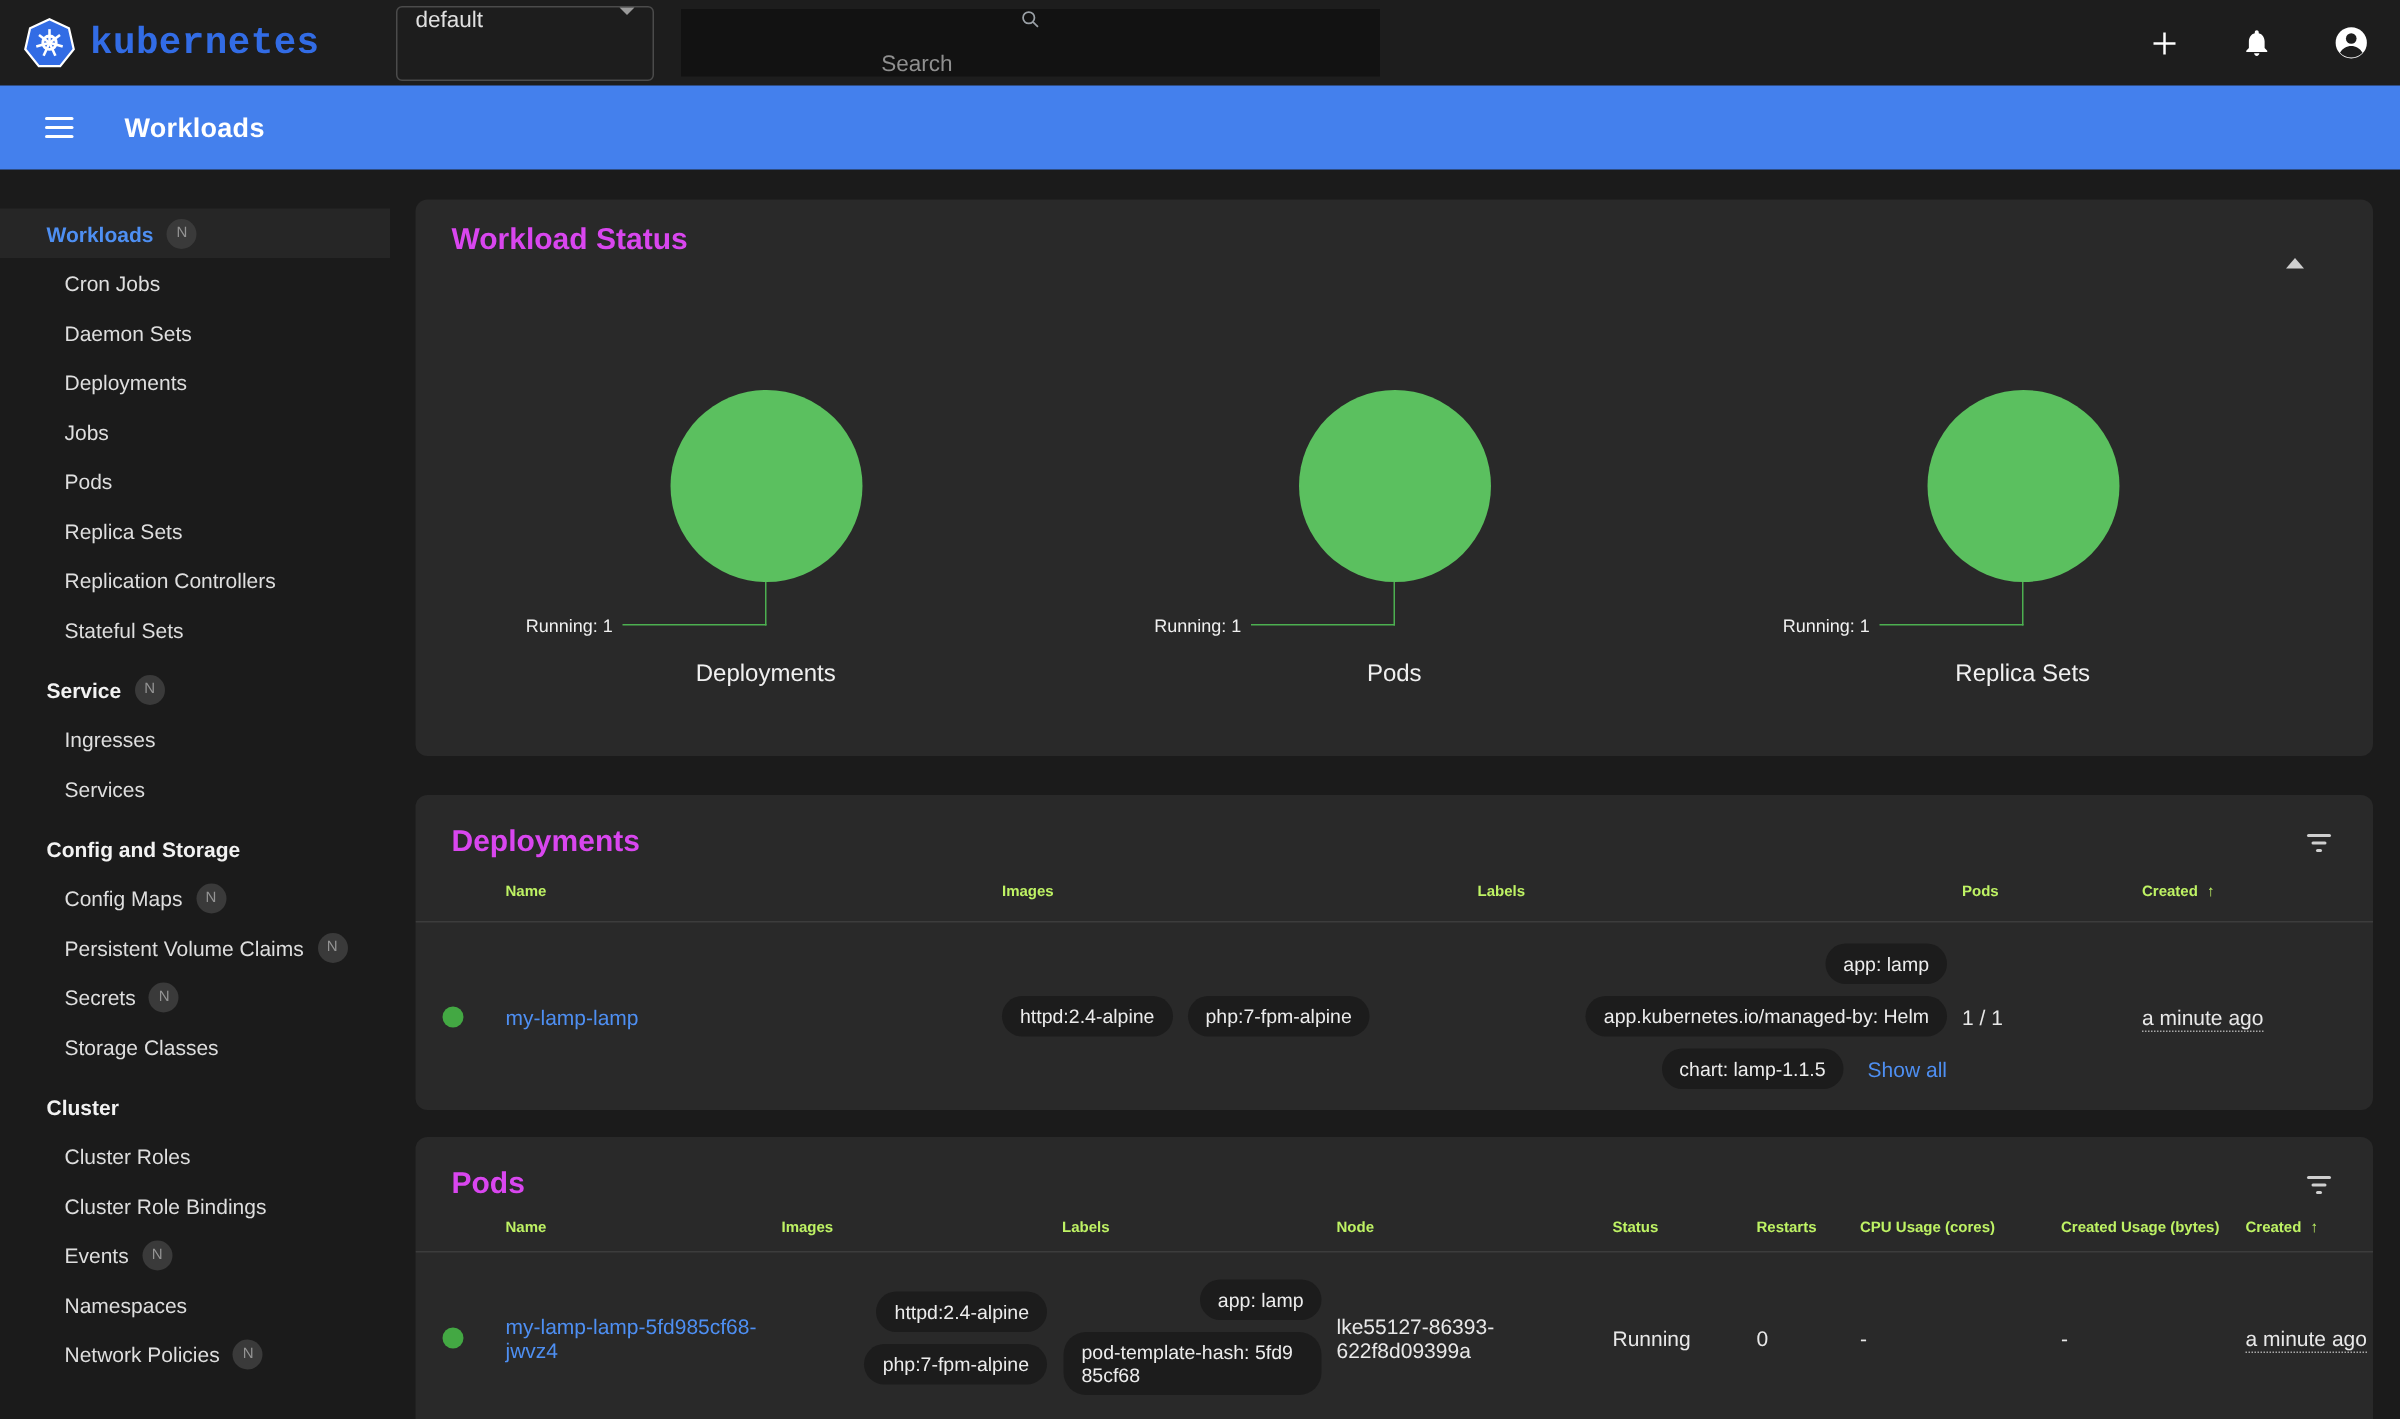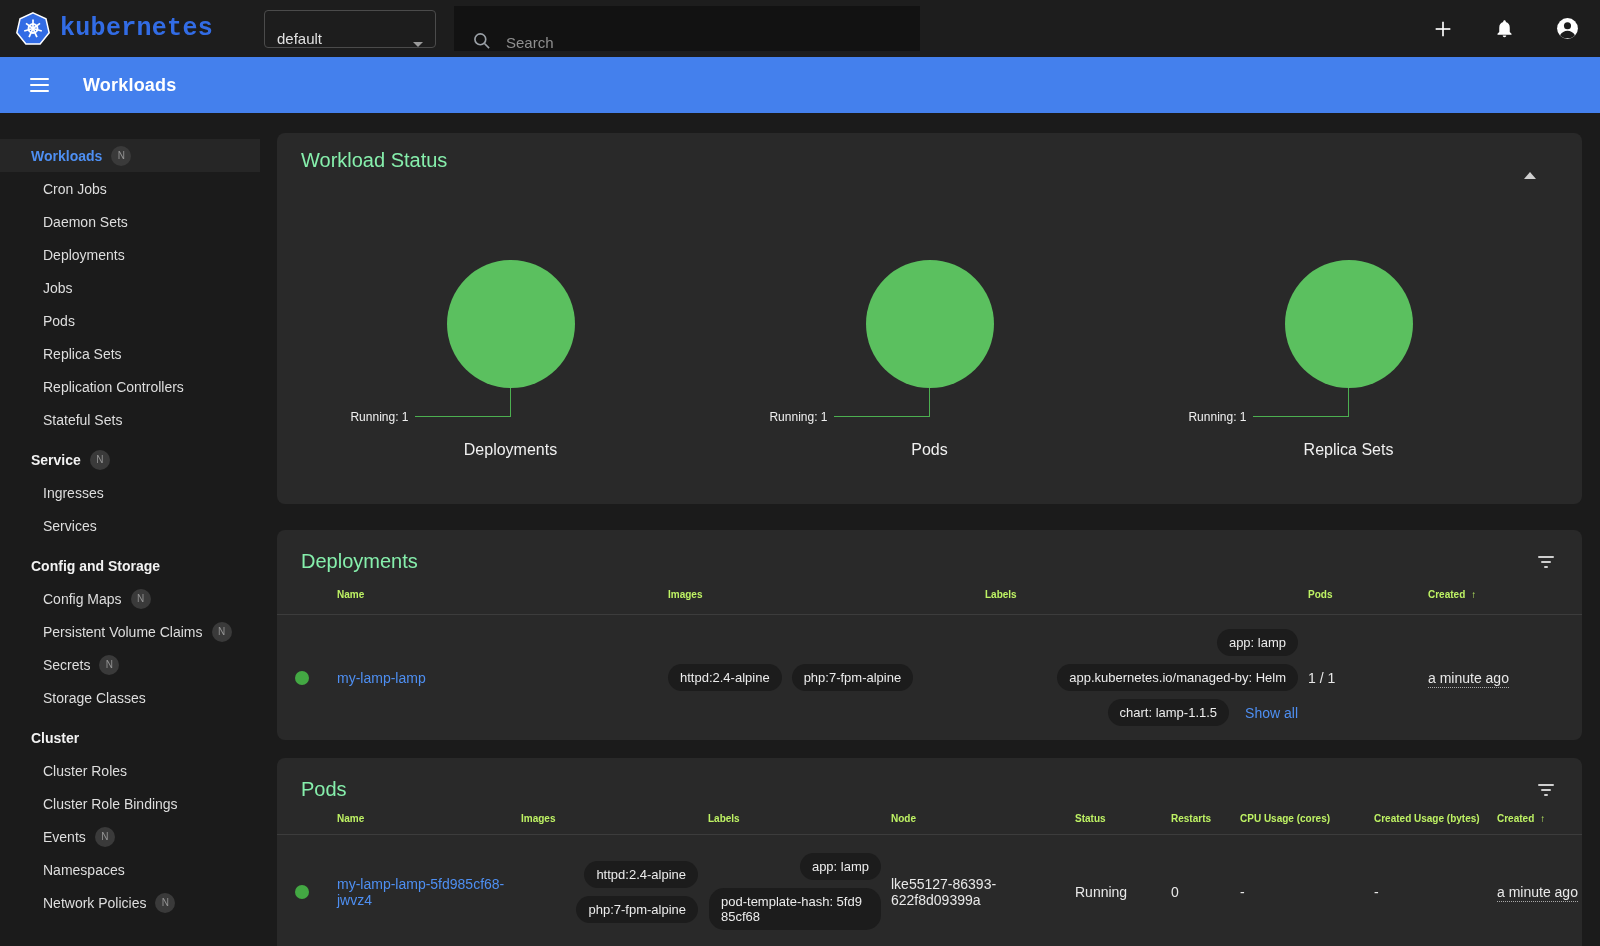--- a/index.html
+++ b/index.html
@@ -3,27 +3,27 @@
 <meta charset="utf-8">
 <style>
   * { margin:0; padding:0; box-sizing:border-box; }
   html,body { width:1600px; height:946px; overflow:hidden; background:#1b1b1b;
     font-family:"Liberation Sans", sans-serif; color:#e8e8e8; }
 
   
   .topbar { height:57px; background:#1d1d1d; display:flex; align-items:center; padding:0 18px 0 16px; }
   .brand { display:flex; align-items:center; gap:10px; width:248px;font-family:Liberation Mono, monospace; }
   .brand-text { font-size:25px; font-weight:bold; color:#326ce5; letter-spacing:.3px; }
-  .ns-select { width:172px; height:38px; border:1px solid #4b4b4b; border-radius:4px;
-    display:flex; align-items:flex-end; justify-content:space-between; padding:0 12px; cursor:pointer; }
+  .ns-select { width:172px; height:50px; border:1px solid #4b4b4b; border-radius:4px;
+    display:flex; align-items:flex-start; justify-content:space-between; padding:0 12px; cursor:pointer; }
   .ns-value { font-size:15px; color:#e0e0e0; }
   .caret-down { width:0; height:0; border-left:5px solid transparent; border-right:5px solid transparent;
     border-top:5px solid #9a9a9a; }
   .searchbar { margin-left:18px; width:466px; height:45px; background:#121212; display:flex;
-    align-items:flex-end; gap:14px; padding:0 18px; }
+    align-items:center; gap:14px; padding:0 18px;flex-direction:column; }
   .searchbar input { flex:1; background:transparent; border:0; outline:none; color:#e8e8e8;
     font-size:15px; font-family:"Liberation Sans",sans-serif; }
   .searchbar input::placeholder { color:#8f8f8f; }
   .top-spacer { flex:1; }
   .top-icons { display:flex; align-items:center; gap:36px; }
   .icon-btn { background:none; border:0; cursor:pointer; display:flex; align-items:center; padding:2px; }
 
   
   .actionbar { height:56px; background:#4480ed; display:flex; align-items:center; padding:0 30px; gap:34px; }
   .hamburger { background:none; border:0; cursor:pointer; display:flex; flex-direction:column; gap:4px; padding:4px 0; }
@@ -40,21 +40,21 @@
   .nav-item + .nav-group { margin-top:7px; }
   .active-nav { background:#262626; color:#4e8ff2 !important; }
   .nbadge { width:20px; height:20px; border-radius:50%; background:#3a3a3a; color:#949494;
     font-size:10px; display:inline-flex; align-items:center; justify-content:center; margin-left:9px; font-weight:normal; }
 
   .content { flex:1; padding:20px 18px 0 17px; overflow:hidden; }
   .card { background:#292929; border-radius:8px; overflow:hidden; }
 
   
   .ws-card { height:371px; padding:16px 24px 0; margin-bottom:26px; position:relative; }
-  .card-title { font-size:20px; color:#86efac; font-weight:normal; }
+  .card-title { font-size:20px; color:#d946ef; font-weight:bold; }
   .collapse-btn { position:absolute; top:20px; right:42px; background:none; border:0; cursor:pointer; padding:4px; }
   .caret-up { width:0; height:0; border-left:6px solid transparent; border-right:6px solid transparent;
     border-bottom:7px solid #cfcfcf; }
   .charts { display:flex; margin-top:88px; }
   .chart-col { flex:1; display:flex; flex-direction:column; align-items:center; }
   .pie { width:128px; height:128px; border-radius:50%; background:#5bc05f; }
   .leader-wrap { position:relative; width:100%; height:32px; }
   .leader-line { position:absolute; top:0; right:50%; width:96px; height:29px;
     border-right:1.5px solid #4caf50; border-bottom:1.5px solid #4caf50; }
   .leader-label { position:absolute; top:22px; right:calc(50% + 102px); font-size:12px; color:#f0f0f0; white-space:nowrap; }

